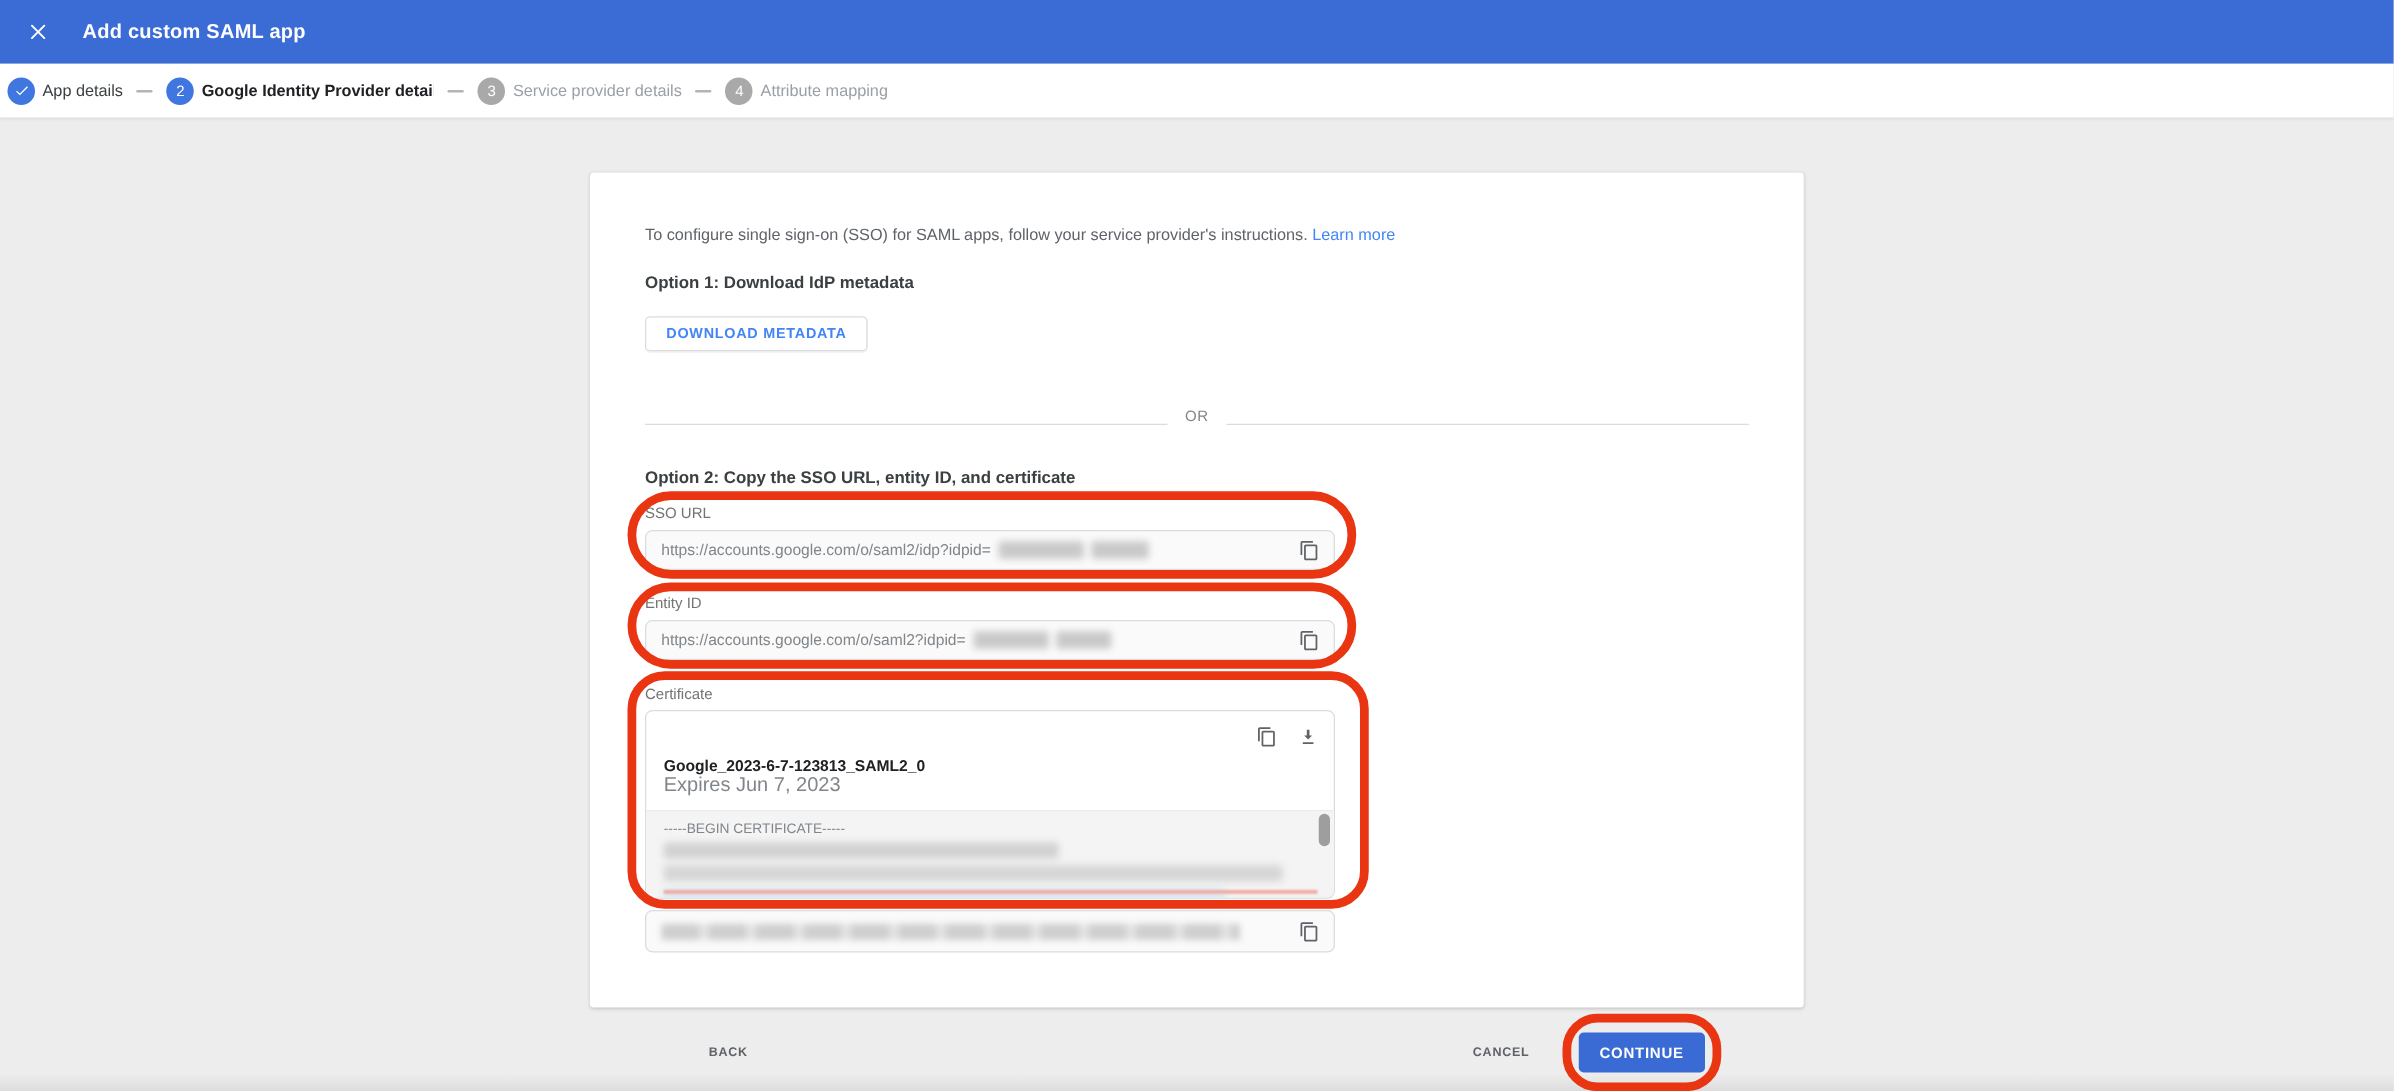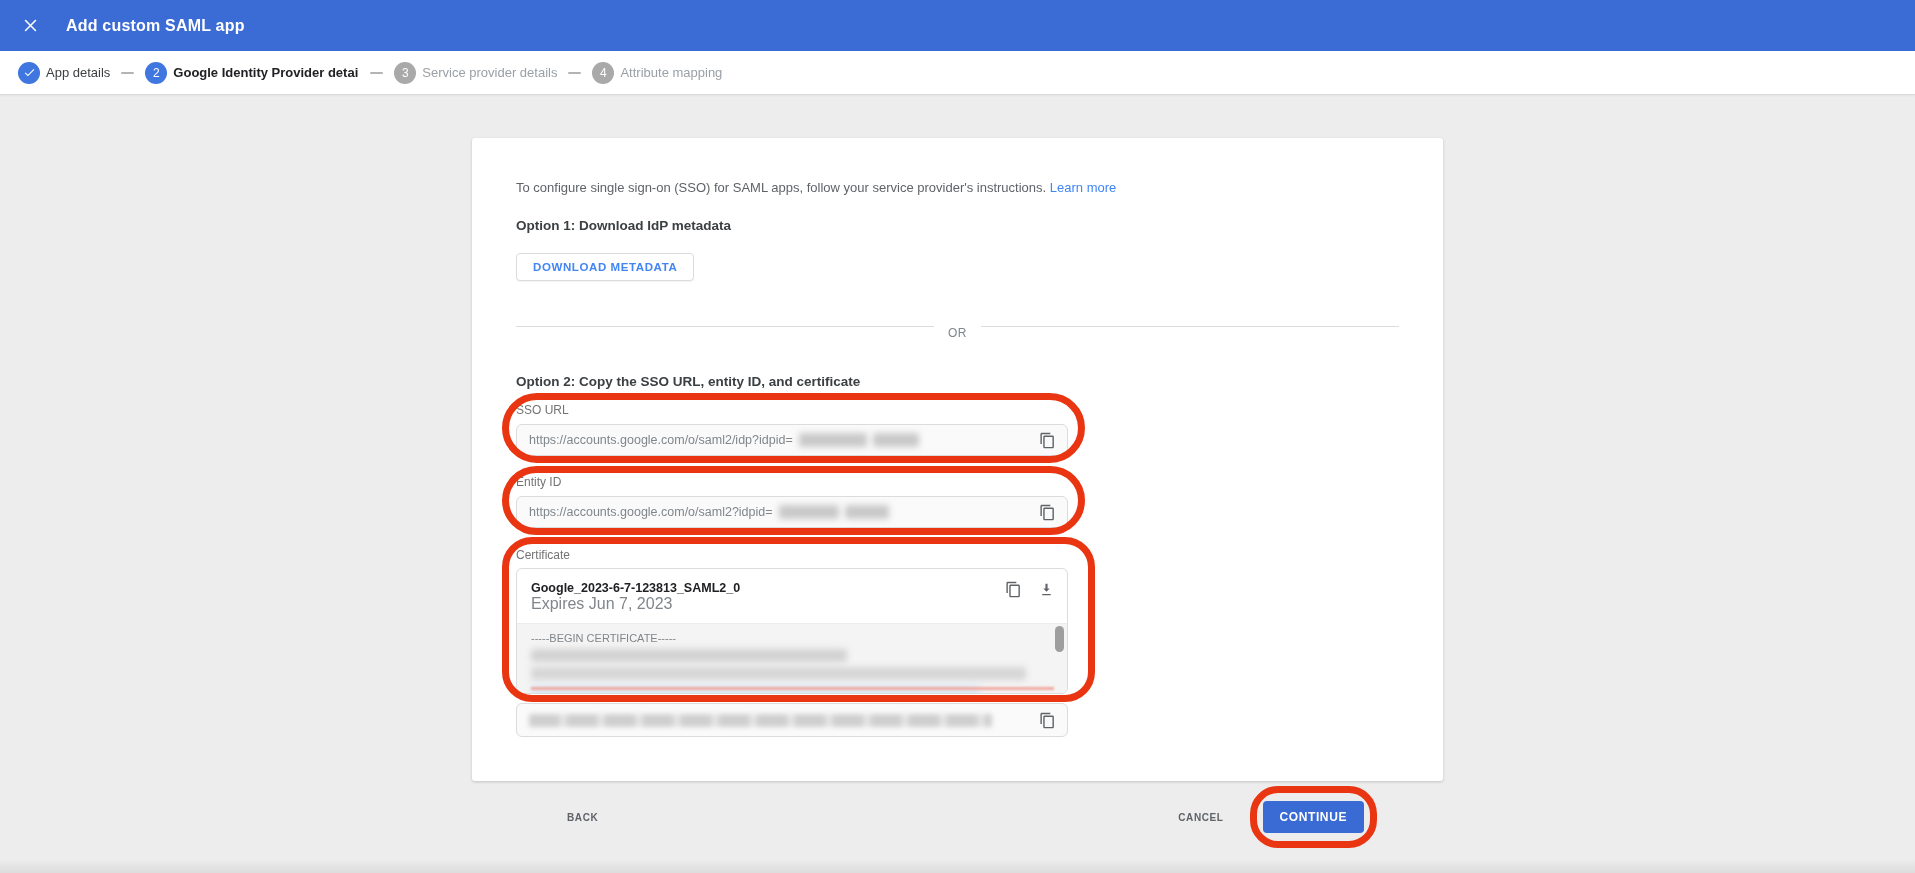--- a/index.html
+++ b/index.html
@@ -20,21 +20,21 @@
     width:28px; height:28px; display:flex; align-items:center; justify-content:center;
     cursor:pointer;
   }
   .appbar .title {
     color:#ffffff; font-size:16px; font-weight:700; letter-spacing:.2px; margin-left:22px;
   }
 
   
   .stepper {
     height:44px; background:#ffffff; display:flex; align-items:center;
-    padding-left:18px; border-bottom:1px solid #dcdcdc;
+    padding-left:6px; border-bottom:1px solid #dcdcdc;
     box-shadow:0 1px 2px rgba(0,0,0,.05);
   }
   .step { display:flex; align-items:center; gap:6px; }
   .step-circle {
     width:22px; height:22px; border-radius:50%; display:flex; align-items:center;
     justify-content:center; color:#fff; font-size:12px; flex:0 0 auto;
   }
   .step-circle.done, .step-circle.active { background:#3f76e0; }
   .step-circle.pending { background:#a9a9a9; }
   .step-label { font-size:13px; white-space:nowrap; }
@@ -50,21 +50,21 @@
     padding:42px 44px 44px 44px;
   }
   .intro { font-size:13px; color:#5f6368; line-height:16px; }
   .intro a { color:#4285f4; text-decoration:none; cursor:pointer; }
   .section-heading { font-size:13.5px; font-weight:bold; color:#3c4043; margin-top:22px; }
   .dl-btn {
     margin-top:20px; display:inline-block; background:#fff; border:1px solid #dadce0;
     border-radius:4px; padding:7px 16px; color:#4285f4; font-size:11.5px; font-weight:bold;
     letter-spacing:.6px; cursor:pointer; box-shadow:0 1px 1px rgba(0,0,0,.05);
   }
-  .or-divider { margin-top:45px; display:flex; align-items:flex-start; }
+  .or-divider { margin-top:45px; display:flex; align-items:flex-end; }
   .or-divider .line { flex:1; height:1px; background:#dadce0; }
   .or-divider .or-text { color:#80868b; font-size:12px; padding:0 14px; letter-spacing:.5px; }
 
   .opt2-heading { margin-top:34px; }
 
   
   .field-group { width:552px; position:relative; }
   .fg-sso { margin-top:14px; }
   .fg-entity { margin-top:19px; }
   .fg-cert { margin-top:20px; }
@@ -79,21 +79,21 @@
   .copy-btn {
     position:absolute; right:11px; top:50%; transform:translateY(-50%);
     width:18px; height:18px; cursor:pointer; display:flex; align-items:center; justify-content:center;
   }
   .blur-chunk { display:inline-block; height:14px; background:#c9c9c9; filter:blur(3px);
     border-radius:2px; vertical-align:middle; margin-left:6px; }
 
   
   .cert-box { margin-top:6px; border:1px solid #dadce0; border-radius:6px; background:#fff; overflow:hidden; }
   .cert-head { padding:12px 14px 10px 14px; position:relative; }
-  .cert-name { font-size:12.5px; font-weight:bold; color:#202124; }
+  .cert-name { font-size:12.5px; font-weight:bold; color:#202124;margin-top:25px; }
   .cert-expires { font-size:16px; color:#80868b; margin-top:0; }
   .cert-actions { position:absolute; right:12px; top:12px; display:flex; gap:16px; }
   .cert-actions .icon-btn { width:17px; height:17px; cursor:pointer; }
   .cert-body { background:#f4f4f4; height:70px; padding:8px 26px 0 14px; position:relative; border-top:1px solid #ececec; }
   .cert-line1 { font-size:11px; color:#80868b; }
   .blur-row { height:13px; filter:blur(3px); border-radius:2px; margin-top:5px; background:#d2d2d2; }
   .blur-row.r1 { width:62%; }
   .blur-row.r2 { width:97%; background:#d6d6d6; }
   .blur-row.r3 { width:88%; background:#dce9f2; }
   .pink-line { position:absolute; bottom:3px; left:14px; width:95%; height:3px; background:#f0a9a0; filter:blur(1px); }

